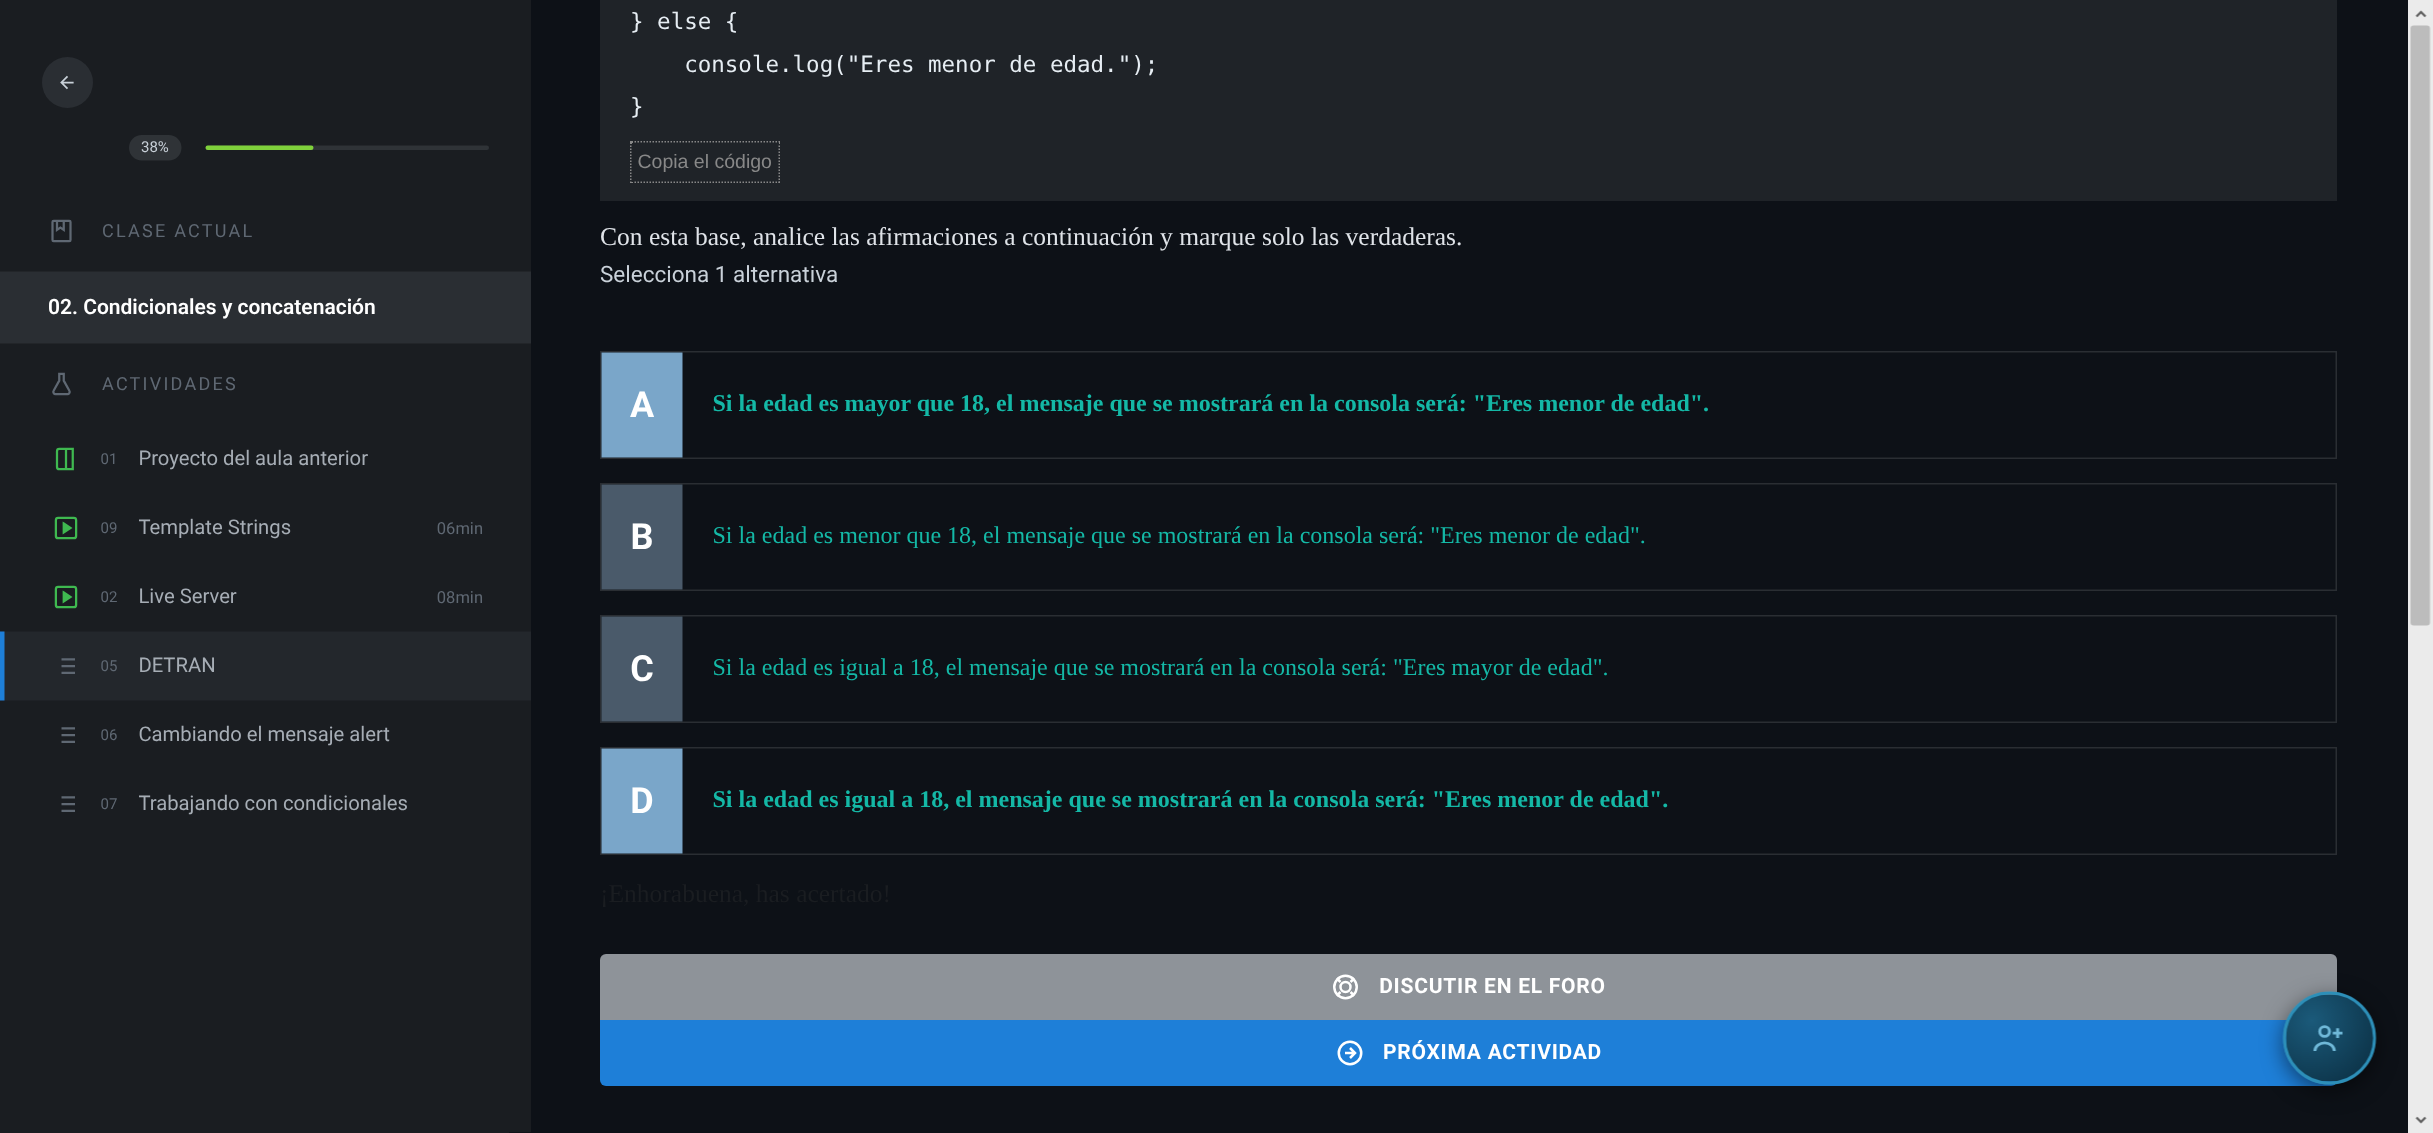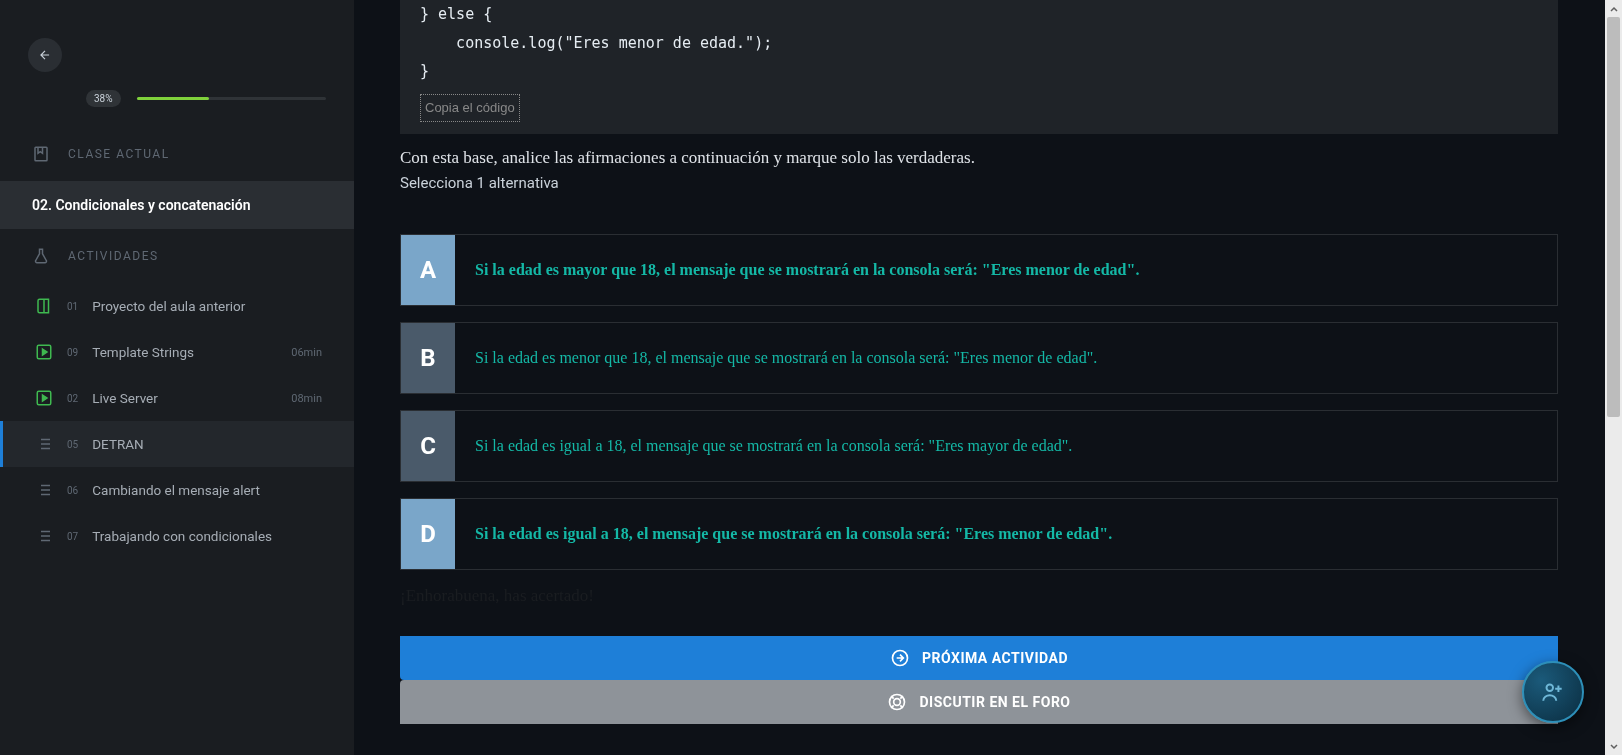--- a/index.html
+++ b/index.html
@@ -396,34 +396,34 @@
         </div>
         <div class="option selected">
           <div class="letter">D</div>
           <div class="text">Si la edad es igual a 18, el mensaje que se mostrará en la consola será: "Eres menor de edad".</div>
         </div>
       </div>
 
     <div class="feedback">¡Enhorabuena, has acertado!</div>
 
     <div class="action-buttons">
-      <div class="action-btn next">
-        <svg viewBox="0 0 24 24" fill="none" stroke="#fff" stroke-width="2">
-            <circle cx="12" cy="12" r="9"></circle>
-            <path d="M12 8l4 4-4 4M8 12h8"></path>
-          </svg>
-        <span>PRÓXIMA ACTIVIDAD</span>
-      </div>
       <div class="action-btn forum">
         <svg viewBox="0 0 24 24" fill="none" stroke="#fff" stroke-width="2">
             <circle cx="12" cy="12" r="9"></circle>
             <circle cx="12" cy="12" r="4"></circle>
             <path d="M5 5l3 3M19 5l-3 3M5 19l3-3M19 19l-3-3"></path>
           </svg>
         <span>DISCUTIR EN EL FORO</span>
+      </div>
+      <div class="action-btn next">
+        <svg viewBox="0 0 24 24" fill="none" stroke="#fff" stroke-width="2">
+            <circle cx="12" cy="12" r="9"></circle>
+            <path d="M12 8l4 4-4 4M8 12h8"></path>
+          </svg>
+        <span>PRÓXIMA ACTIVIDAD</span>
       </div>
     </div>
   </div>
 </div>
 
 <div class="fab">
   <svg viewBox="0 0 24 24" fill="none" stroke="#6fb8d8" stroke-width="1.8">
     <circle cx="9" cy="8" r="3"></circle>
       <path d="M3 20c0-3 3-5 6-5s6 2 6 5"></path>
       <path d="M17 6v6M14 9h6"></path>

